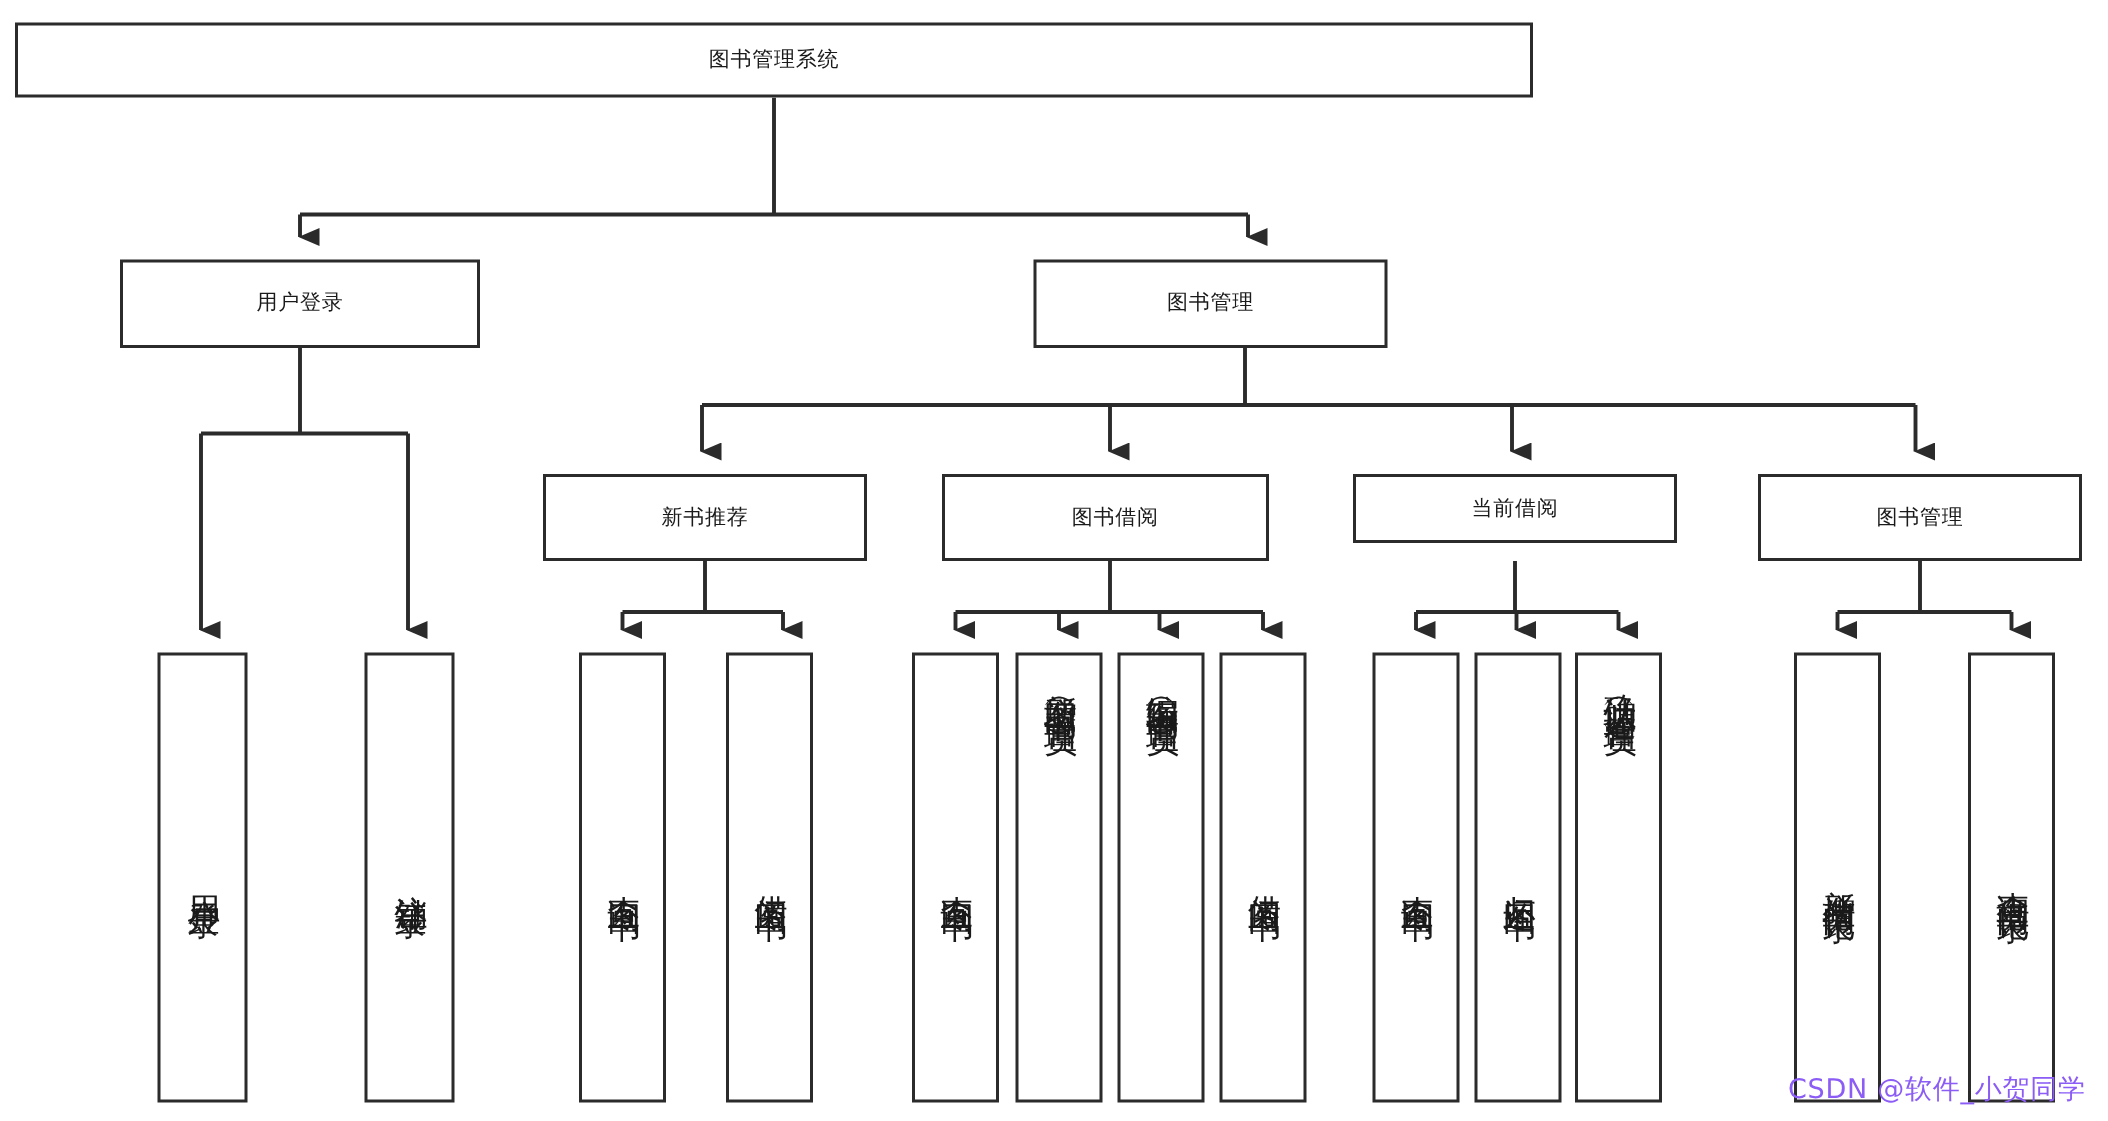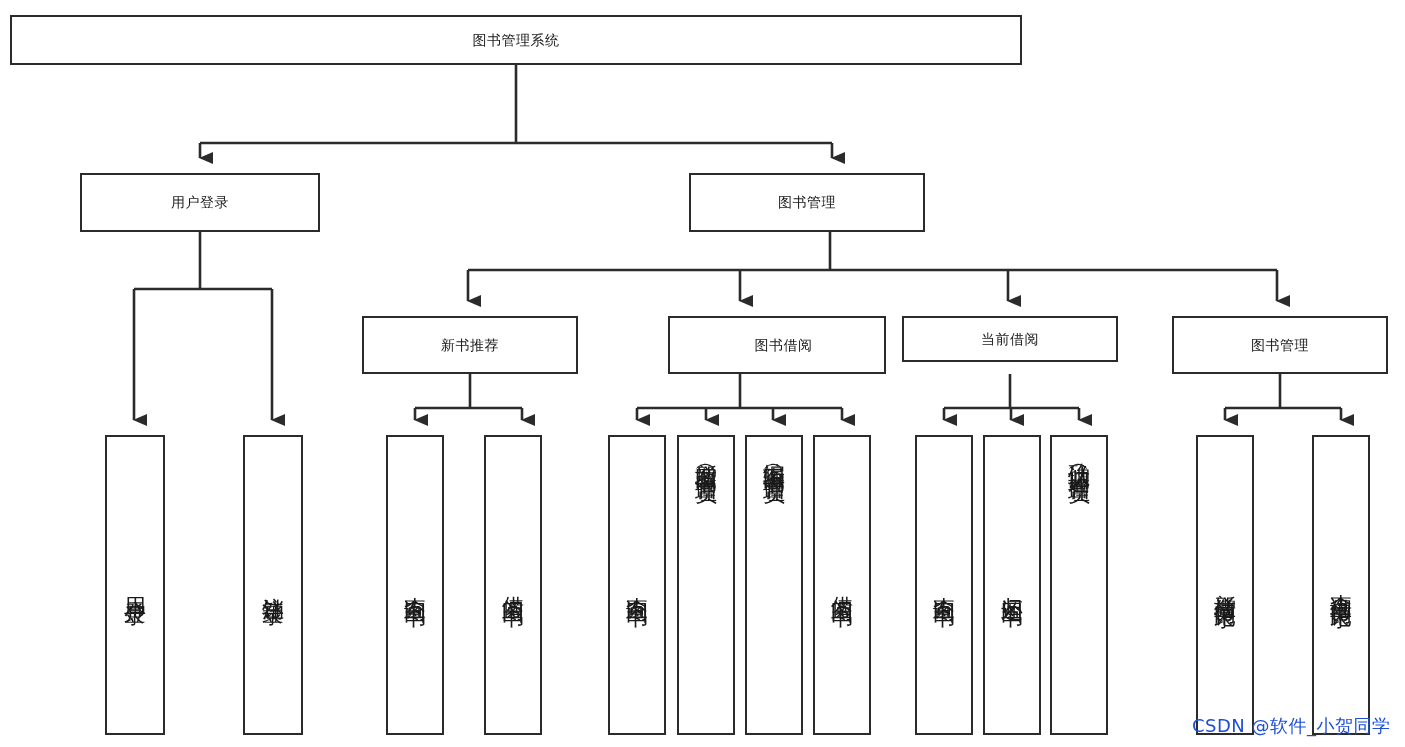--- a/index.html
+++ b/index.html
@@ -58,21 +58,21 @@
     line-height: 1;
   }
   
   .node.vertical.centered {
     align-items: center;
     padding-top: 0;
   }
   .watermark {
     position: absolute;
     font-size: 18px;
-    color: #1d4ed8;
+    color: #8b5cf6;
     white-space: nowrap;
     letter-spacing: 0.5px;
   }
 </style>
 </head>
 <body>
 
 <div id="canvas">
 
   <svg id="edges" viewBox="0 0 1405 747" width="1405" height="747" xmlns="http://www.w3.org/2000/svg">
@@ -134,21 +134,21 @@
   </div>
 
   <div class="node" style="left:689px; top:173px; width:236px; height:59px;">
     <span class="node-label">图书管理</span>
   </div>
 
   <div class="node" style="left:362px; top:316px; width:216px; height:58px;">
     <span class="node-label">新书推荐</span>
   </div>
 
-  <div class="node" style="left:668px; top:316px; width:218px; height:58px;padding-left:13px;">
+  <div class="node" style="left:628px; top:316px; width:218px; height:58px;padding-left:13px;">
     <span class="node-label">图书借阅</span>
   </div>
 
   <div class="node" style="left:902px; top:316px; width:216px; height:46px;">
     <span class="node-label">当前借阅</span>
   </div>
 
   <div class="node" style="left:1172px; top:316px; width:216px; height:58px;">
     <span class="node-label">图书管理</span>
   </div>

